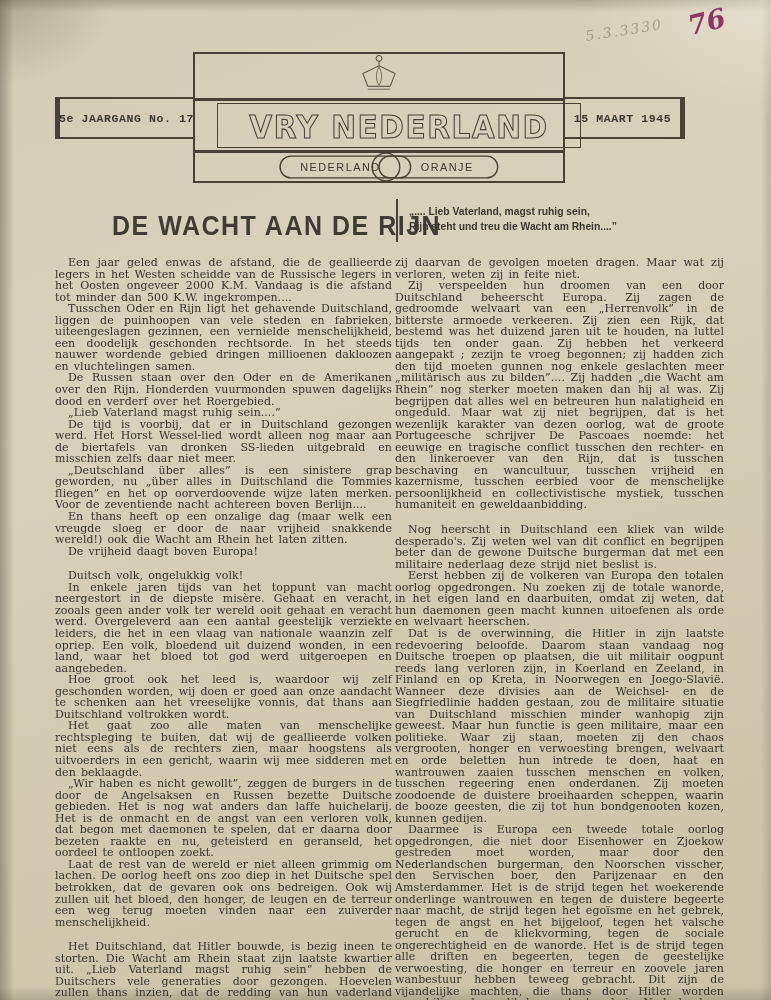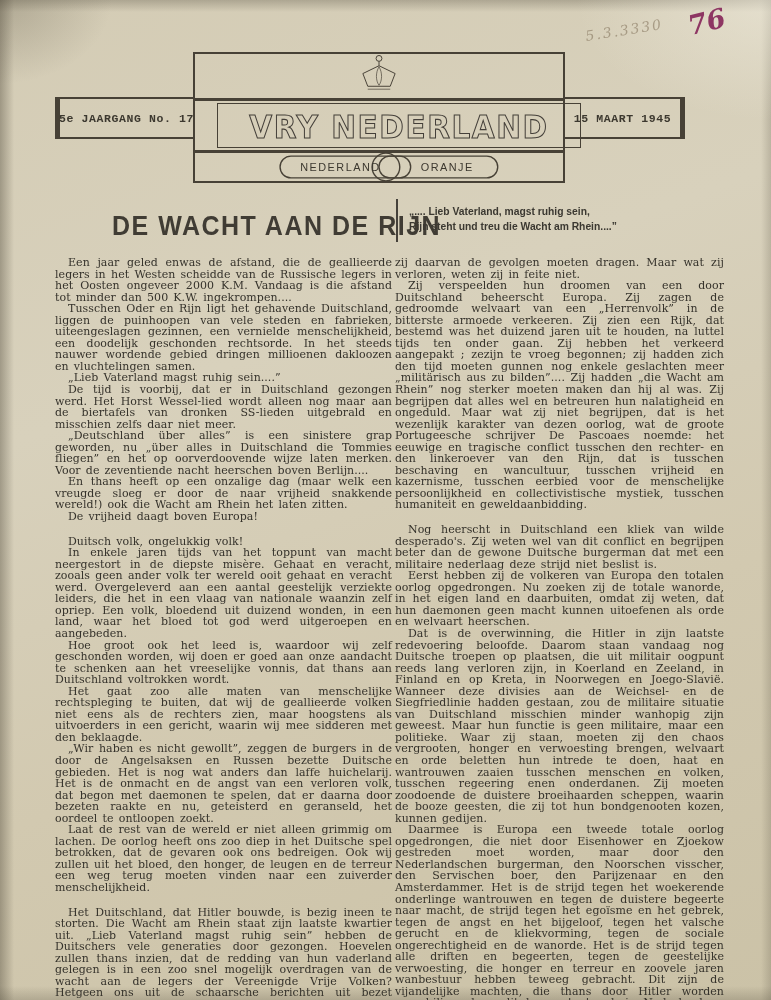--- a/index.html
+++ b/index.html
@@ -109,23 +109,24 @@
   <div class="headline">DE WACHT AAN DE RIJN</div>
 
   <div class="epigraph">
     <div>„.... Lieb Vaterland, magst ruhig sein,</div>
     <div>Rijn steht und treu die Wacht am Rhein....”</div>
   </div>
 
   <div class="col col-left">
       <p class="par">Een jaar geled enwas de afstand, die de geallieerde legers in het Westen scheidde van de Russische legers in het Oosten ongeveer 2000 K.M. Vandaag is die afstand tot minder dan 500 K.W. ingekrompen....</p>
       <p class="par">Tusschen Oder en Rijn ligt het gehavende Duitschland, liggen de puinhoopen van vele steden en fabrieken, uiteengeslagen gezinnen, een vernielde menschelijkheid, een doodelijk geschonden rechtsorde. In het steeds nauwer wordende gebied dringen millioenen dakloozen en vluchtelingen samen.</p>
+      <p class="par">De Russen staan over den Oder en de Amerikanen over den Rijn. Honderden vuurmonden spuwen dagelijks dood en verderf over het Roergebied.</p>
       <p class="par">„Lieb Vaterland magst ruhig sein....”</p>
       <p class="par">De tijd is voorbij, dat er in Duitschland gezongen werd. Het Horst Wessel-lied wordt alleen nog maar aan de biertafels van dronken SS-lieden uitgebrald en misschien zelfs daar niet meer.</p>
-      <p class="par">„Deutschland über alles” is een sinistere grap geworden, nu „über alles in Duitschland die Tommies fliegen” en het op oorverdoovende wijze laten merken. Voor de zeventiende nacht heerschen boven Berlijn....</p>
+      <p class="par">„Deutschland über alles” is een sinistere grap geworden, nu „über alles in Duitschland die Tommies fliegen” en het op oorverdoovende wijze laten merken. Voor de zeventiende nacht achtereen boven Berlijn....</p>
       <p class="par">En thans heeft op een onzalige dag (maar welk een vreugde sloeg er door de naar vrijheid snakkende wereld!) ook die Wacht am Rhein het laten zitten.</p>
       <p class="par">De vrijheid daagt boven Europa!</p>
       <p class="par gap">Duitsch volk, ongelukkig volk!</p>
       <p class="par">In enkele jaren tijds van het toppunt van macht neergestort in de diepste misère. Gehaat en veracht, zooals geen ander volk ter wereld ooit gehaat en veracht werd. Overgeleverd aan een aantal geestelijk verziekte leiders, die het in een vlaag van nationale waanzin zelf opriep. Een volk, bloedend uit duizend wonden, in een land, waar het bloed tot god werd uitgeroepen en aangebeden.</p>
       <p class="par">Hoe groot ook het leed is, waardoor wij zelf geschonden worden, wij doen er goed aan onze aandacht te schenken aan het vreeselijke vonnis, dat thans aan Duitschland voltrokken wordt.</p>
       <p class="par">Het gaat zoo alle maten van menschelijke rechtspleging te buiten, dat wij de geallieerde volken niet eens als de rechters zien, maar hoogstens als uitvoerders in een gericht, waarin wij mee sidderen met den beklaagde.</p>
       <p class="par">„Wir haben es nicht gewollt”, zeggen de burgers in de door de Angelsaksen en Russen bezette Duitsche gebieden. Het is nog wat anders dan laffe huichelarij. Het is de onmacht en de angst van een verloren volk, dat begon met daemonen te spelen, dat er daarna door bezeten raakte en nu, geteisterd en geranseld, het oordeel te ontloopen zoekt.</p>
       <p class="par">Laat de rest van de wereld er niet alleen grimmig om lachen. De oorlog heeft ons zoo diep in het Duitsche spel betrokken, dat de gevaren ook ons bedreigen. Ook wij zullen uit het bloed, den honger, de leugen en de terreur een weg terug moeten vinden naar een zuiverder menschelijkheid.</p>
       <p class="par gap">Het Duitschland, dat Hitler bouwde, is bezig ineen te storten. Die Wacht am Rhein staat zijn laatste kwartier uit. „Lieb Vaterland magst ruhig sein” hebben de Duitschers vele generaties door gezongen. Hoevelen zullen thans inzien, dat de redding van hun vaderland gelegen is in een zoo snel mogelijk overdragen van de wacht aan de legers der Vereenigde Vrije Volken? Hetgeen ons uit de schaarsche berichten uit bezet Duitschland bekend wordt, stemt niet erg hoopvol. Zij erkennen den verloren oorlog en willens of onwillens zullen</p>
     </div>

